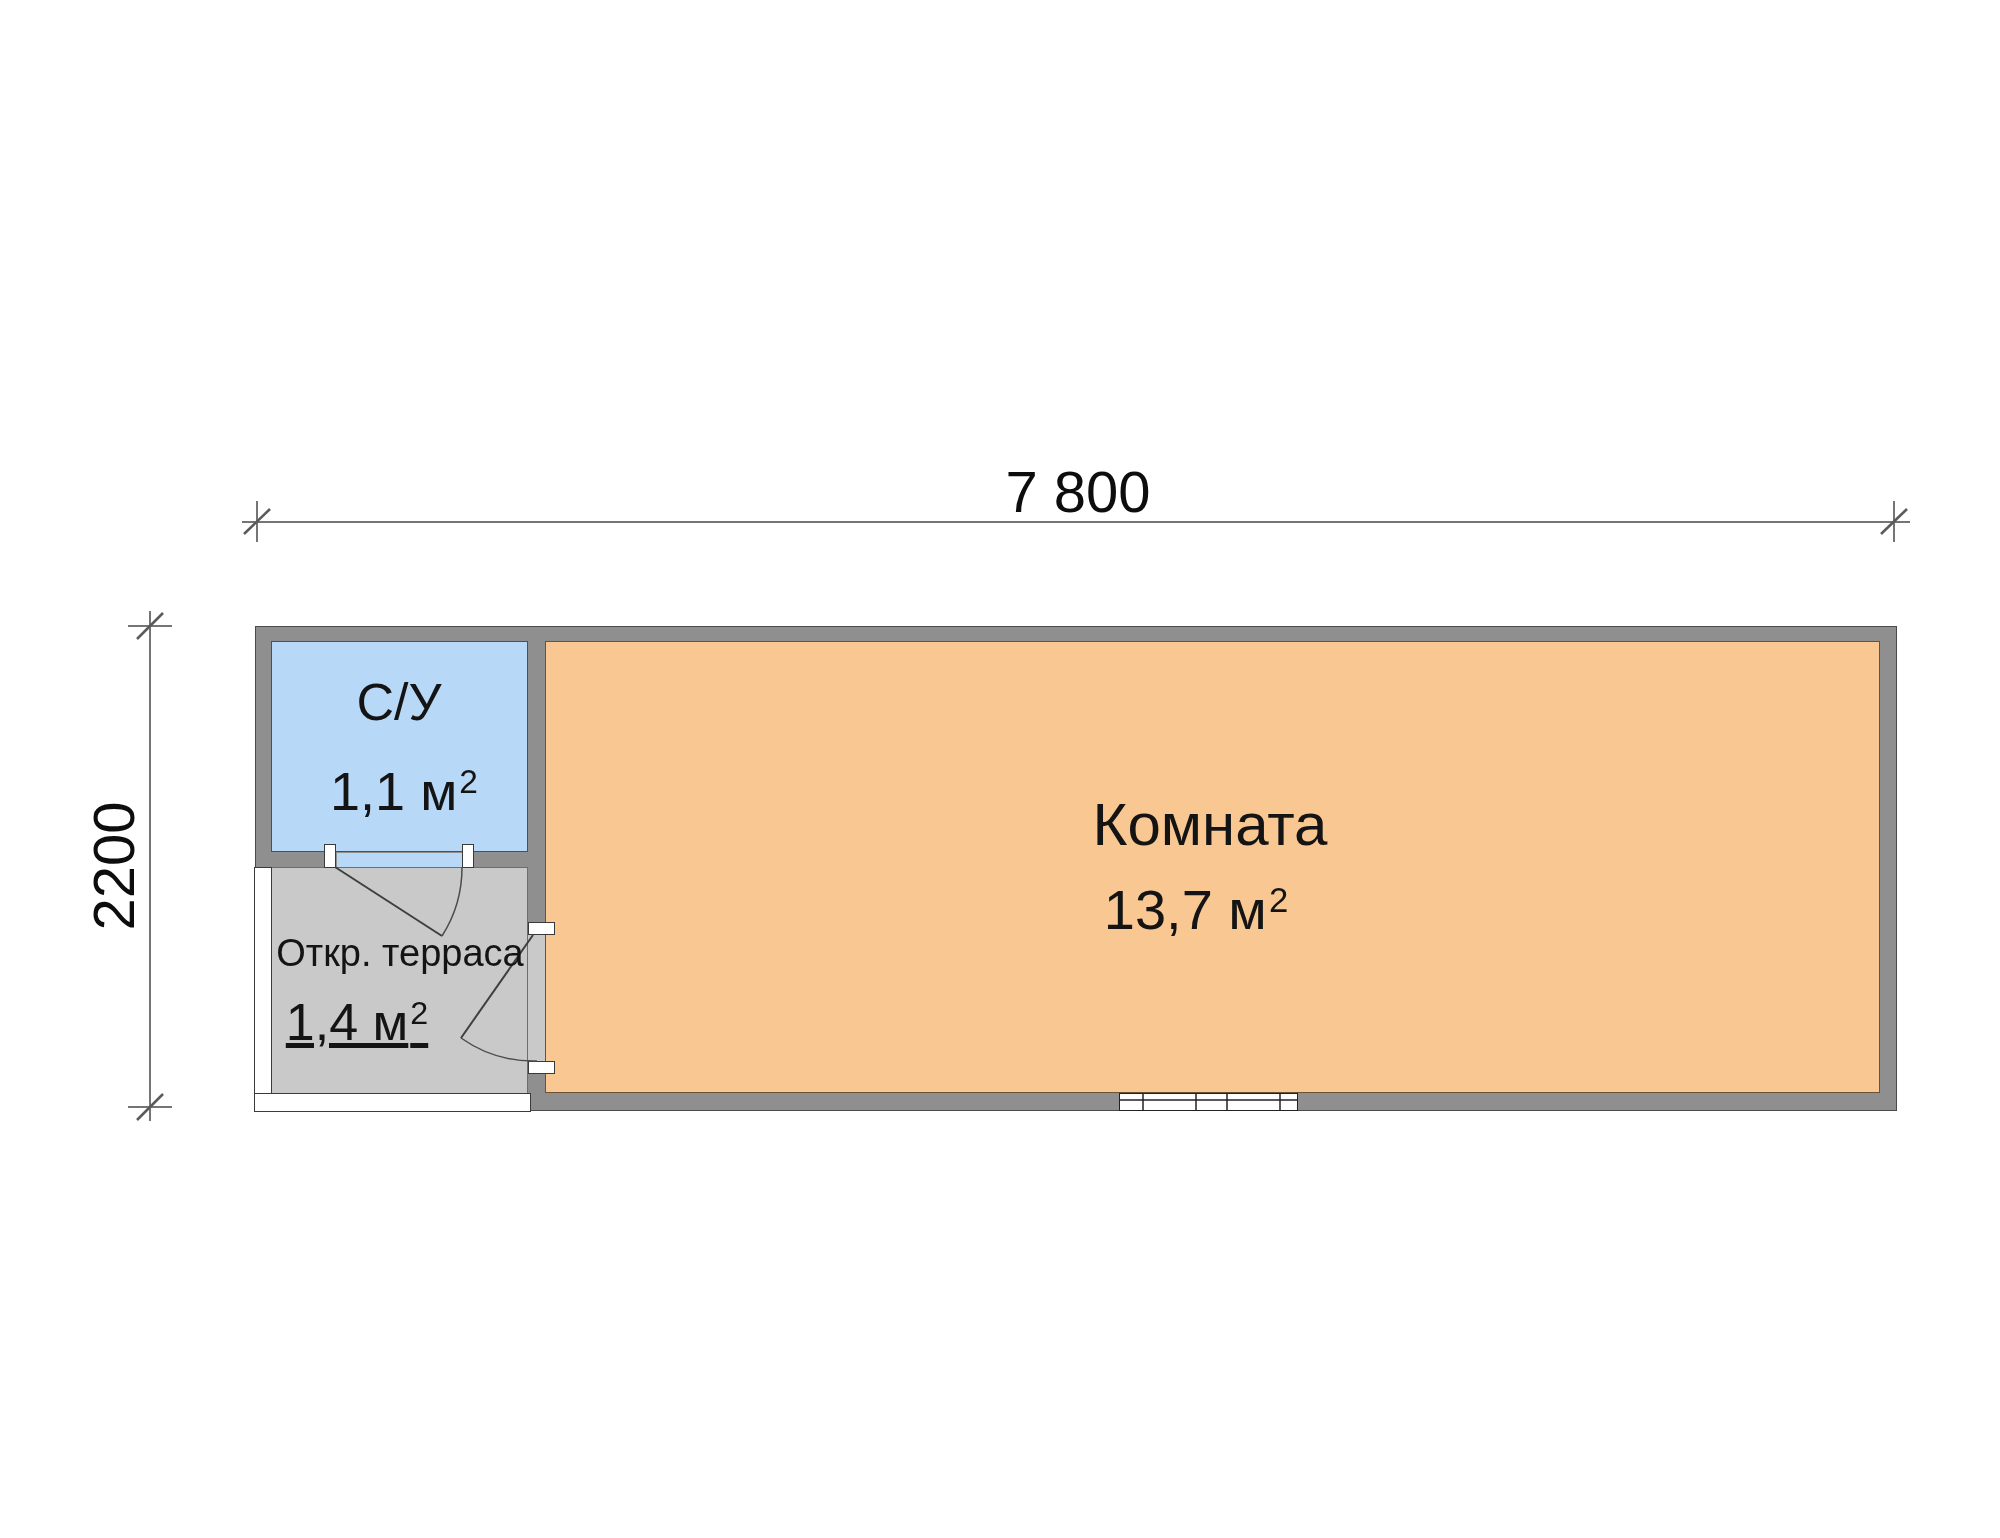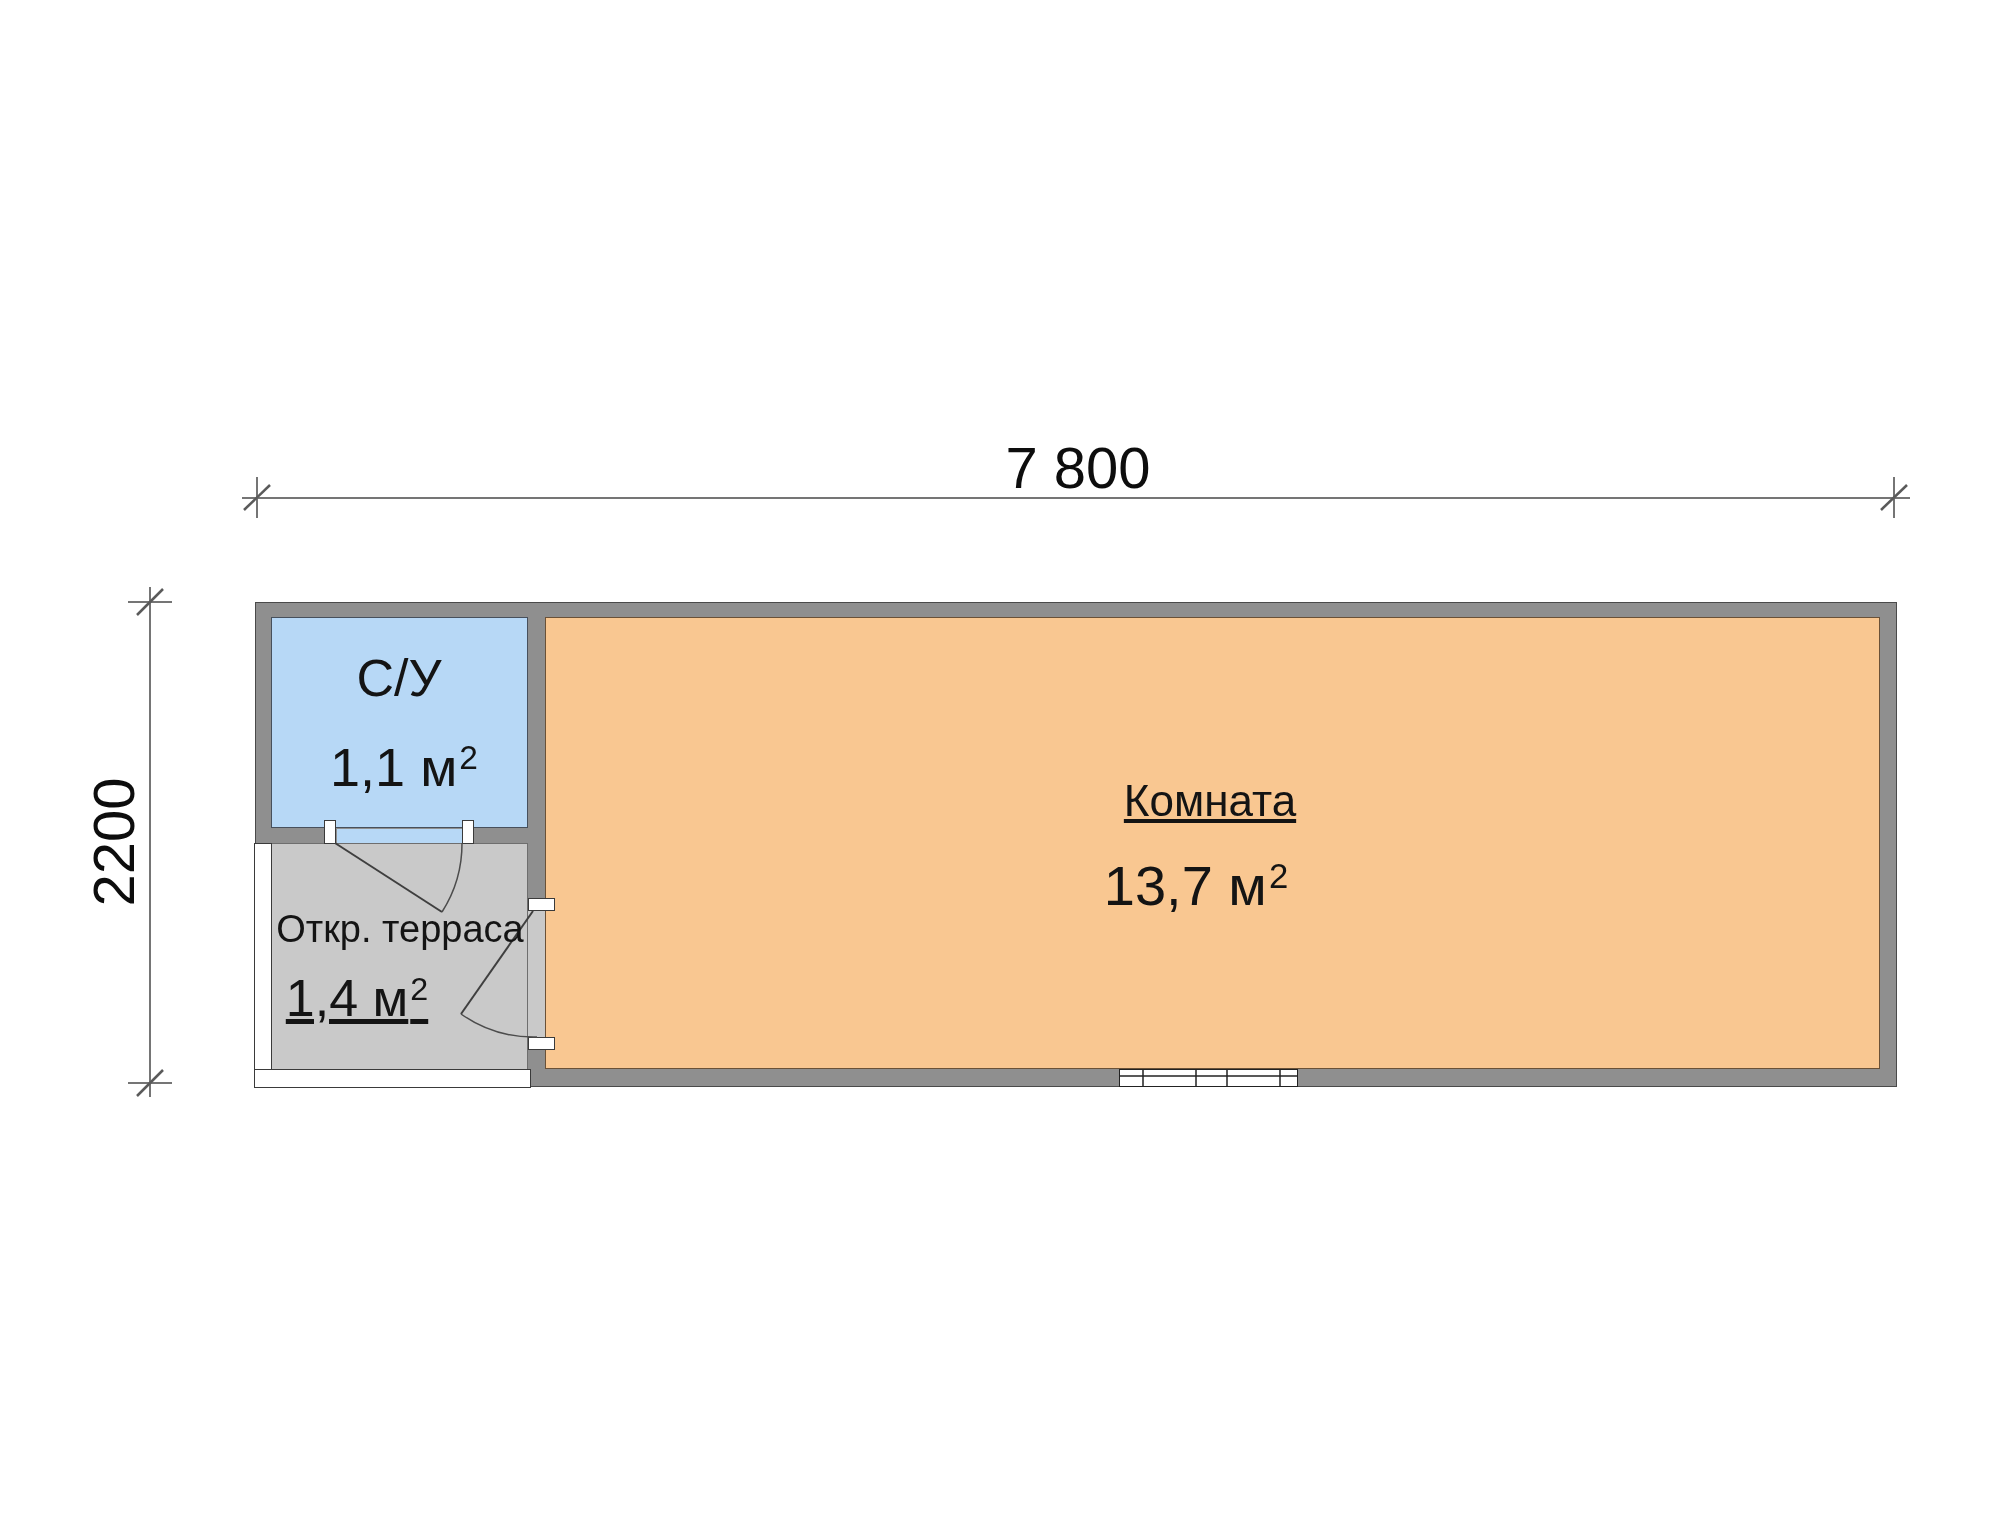--- a/index.html
+++ b/index.html
@@ -4,20 +4,21 @@
 <style>
   * { box-sizing: border-box; margin: 0; padding: 0; }
   html, body { background: #ffffff; }
   body { font-family: "Liberation Sans", sans-serif; }
   #canvas {
     position: relative;
     width: 2000px;
     height: 1338px;
     background: #ffffff;
     overflow: hidden;
+    margin-top: 24px;
   }
   .lbl {
     position: absolute;
     transform: translate(-50%, -50%);
     white-space: nowrap;
     color: #141414;
     line-height: 1;
   }
   .lbl .sup {
     font-size: 0.62em;
@@ -70,21 +71,21 @@
   svg.overlay {
     position: absolute;
     left: 0; top: 0;
     width: 2000px; height: 1538px;
     pointer-events: none;
   }
   .name-su      { font-size: 52px; }
   .area-su      { font-size: 54px; }
   .name-terrace { font-size: 38px; text-align: center; }
   .area-terrace { font-size: 52px; }
-  .name-room    { font-size: 44px; text-decoration: underline; }
+  .name-room    { font-size: 60px; }
   .area-room    { font-size: 56px; }
 </style>
 </head>
 <body>
 
 <div id="canvas">
 
   <div class="dim-line" style="left:242px; top:497px; width:1668px; height:2px;"></div>
   <div class="witness" style="left:256px; top:477px; width:2px; height:41px;"></div>
   <div class="witness" style="left:1893px; top:477px; width:2px; height:41px;"></div>

